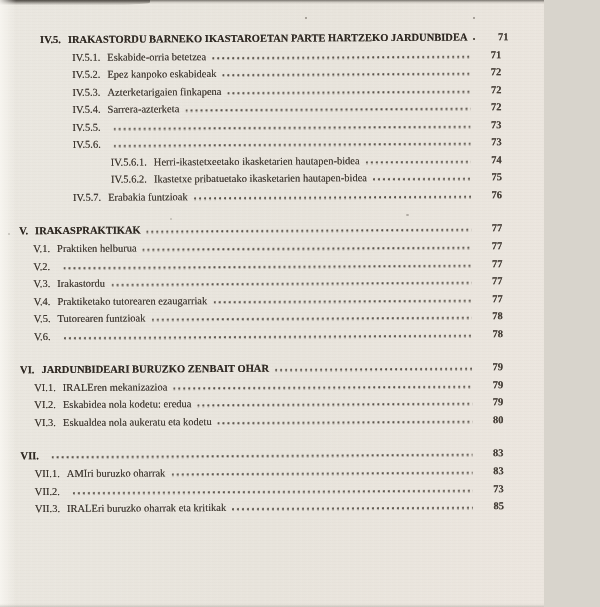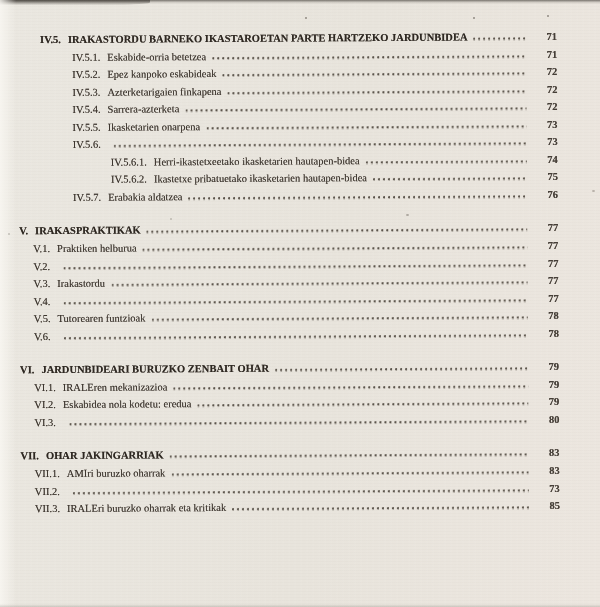--- a/index.html
+++ b/index.html
@@ -2,21 +2,21 @@
 <html><head>
 <meta charset="utf-8">
 <style>
   html, body { margin: 0; padding: 0; }
   body {
     width: 600px; height: 607px; overflow: hidden;
     background: #d8d4cc;
     font-family: "Liberation Serif", serif;
   }
   .page {
-    position: relative; width: 600px; height: 607px; overflow: hidden;
+    position: relative; width: 544px; height: 607px; overflow: hidden;
     background: linear-gradient(98deg, #eae7e0 0%, #e8e4dc 55%, #ece6df 100%);
   }
   .texture {
     position: absolute; inset: 0; pointer-events: none;
     background:
       repeating-linear-gradient(0deg, rgba(120,110,100,0.025) 0 1px, rgba(0,0,0,0) 1px 3px),
       repeating-linear-gradient(90deg, rgba(255,255,255,0.03) 0 2px, rgba(0,0,0,0) 2px 6px);
   }
   .edge-top {
     position: absolute; top: 0; left: 0; right: 0; height: 4px;
@@ -112,21 +112,20 @@
         <span class="pagenum">72</span>
       </div>
       <div class="row lvl-b">
         <span class="num">IV.5.4.</span>
         <span class="title">Sarrera-azterketa</span>
         <span class="leader"></span>
         <span class="pagenum">72</span>
       </div>
       <div class="row lvl-b">
         <span class="num">IV.5.5.</span>
-        <span class="title">Ikasketarien onarpena</span>
         <span class="leader"></span>
         <span class="pagenum">73</span>
       </div>
       <div class="row lvl-b">
         <span class="num">IV.5.6.</span>
         <span class="leader"></span>
         <span class="pagenum">73</span>
       </div>
       <div class="row lvl-c">
         <span class="num">IV.5.6.1.</span>
@@ -135,21 +134,21 @@
         <span class="pagenum">74</span>
       </div>
       <div class="row lvl-c">
         <span class="num">IV.5.6.2.</span>
         <span class="title">Ikastetxe pribatuetako ikasketarien hautapen-bidea</span>
         <span class="leader"></span>
         <span class="pagenum">75</span>
       </div>
       <div class="row lvl-b">
         <span class="num">IV.5.7.</span>
-        <span class="title">Erabakia aldatzea</span>
+        <span class="title">Erabakia funtzioak</span>
         <span class="leader"></span>
         <span class="pagenum">76</span>
       </div>
       <div class="row lvl-d bold gap">
         <span class="num">V.</span>
         <span class="title">IRAKASPRAKTIKAK</span>
         <span class="leader"></span>
         <span class="pagenum">77</span>
       </div>
       <div class="row lvl-e">
@@ -164,20 +163,21 @@
         <span class="pagenum">77</span>
       </div>
       <div class="row lvl-e">
         <span class="num">V.3.</span>
         <span class="title">Irakastordu</span>
         <span class="leader"></span>
         <span class="pagenum">77</span>
       </div>
       <div class="row lvl-e">
         <span class="num">V.4.</span>
+        <span class="title">Praktiketako tutorearen ezaugarriak</span>
         <span class="leader"></span>
         <span class="pagenum">77</span>
       </div>
       <div class="row lvl-e">
         <span class="num">V.5.</span>
         <span class="title">Tutorearen funtzioak</span>
         <span class="leader"></span>
         <span class="pagenum">78</span>
       </div>
       <div class="row lvl-e">
@@ -198,26 +198,26 @@
         <span class="pagenum">79</span>
       </div>
       <div class="row lvl-e">
         <span class="num">VI.2.</span>
         <span class="title">Eskabidea nola kodetu: eredua</span>
         <span class="leader"></span>
         <span class="pagenum">79</span>
       </div>
       <div class="row lvl-e">
         <span class="num">VI.3.</span>
+        <span class="title">Eskualdea nola aukeratu eta kodetu</span>
         <span class="leader"></span>
         <span class="pagenum">80</span>
       </div>
       <div class="row lvl-d bold gap">
         <span class="num">VII.</span>
-        <span class="title">OHAR JAKINGARRIAK</span>
         <span class="leader"></span>
         <span class="pagenum">83</span>
       </div>
       <div class="row lvl-e">
         <span class="num">VII.1.</span>
         <span class="title">AMIri buruzko oharrak</span>
         <span class="leader"></span>
         <span class="pagenum">83</span>
       </div>
       <div class="row lvl-e">

